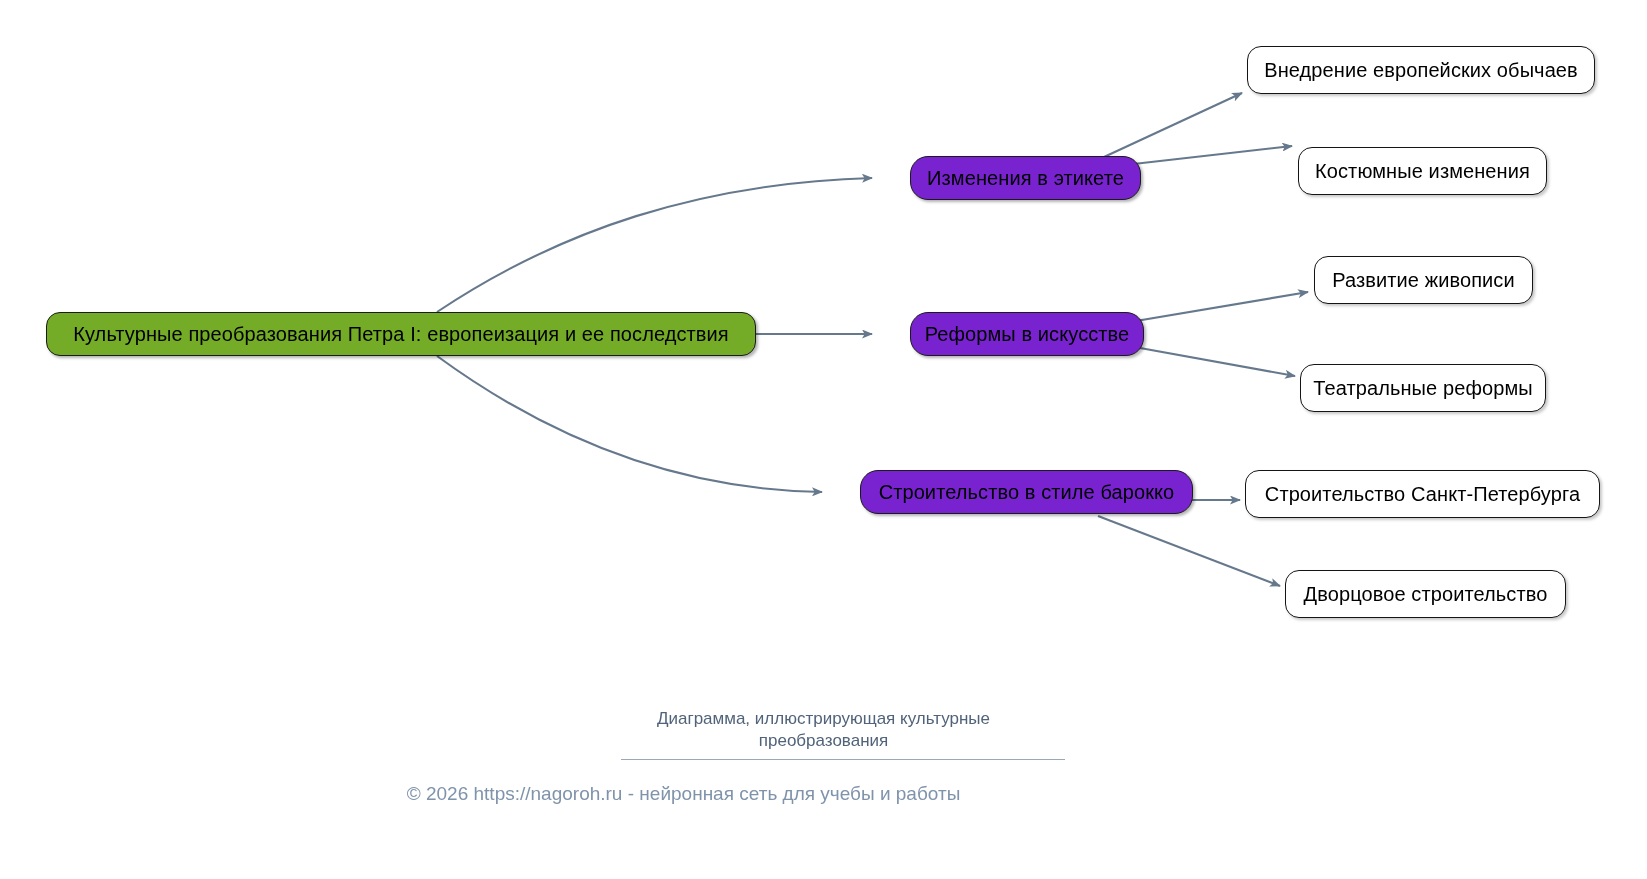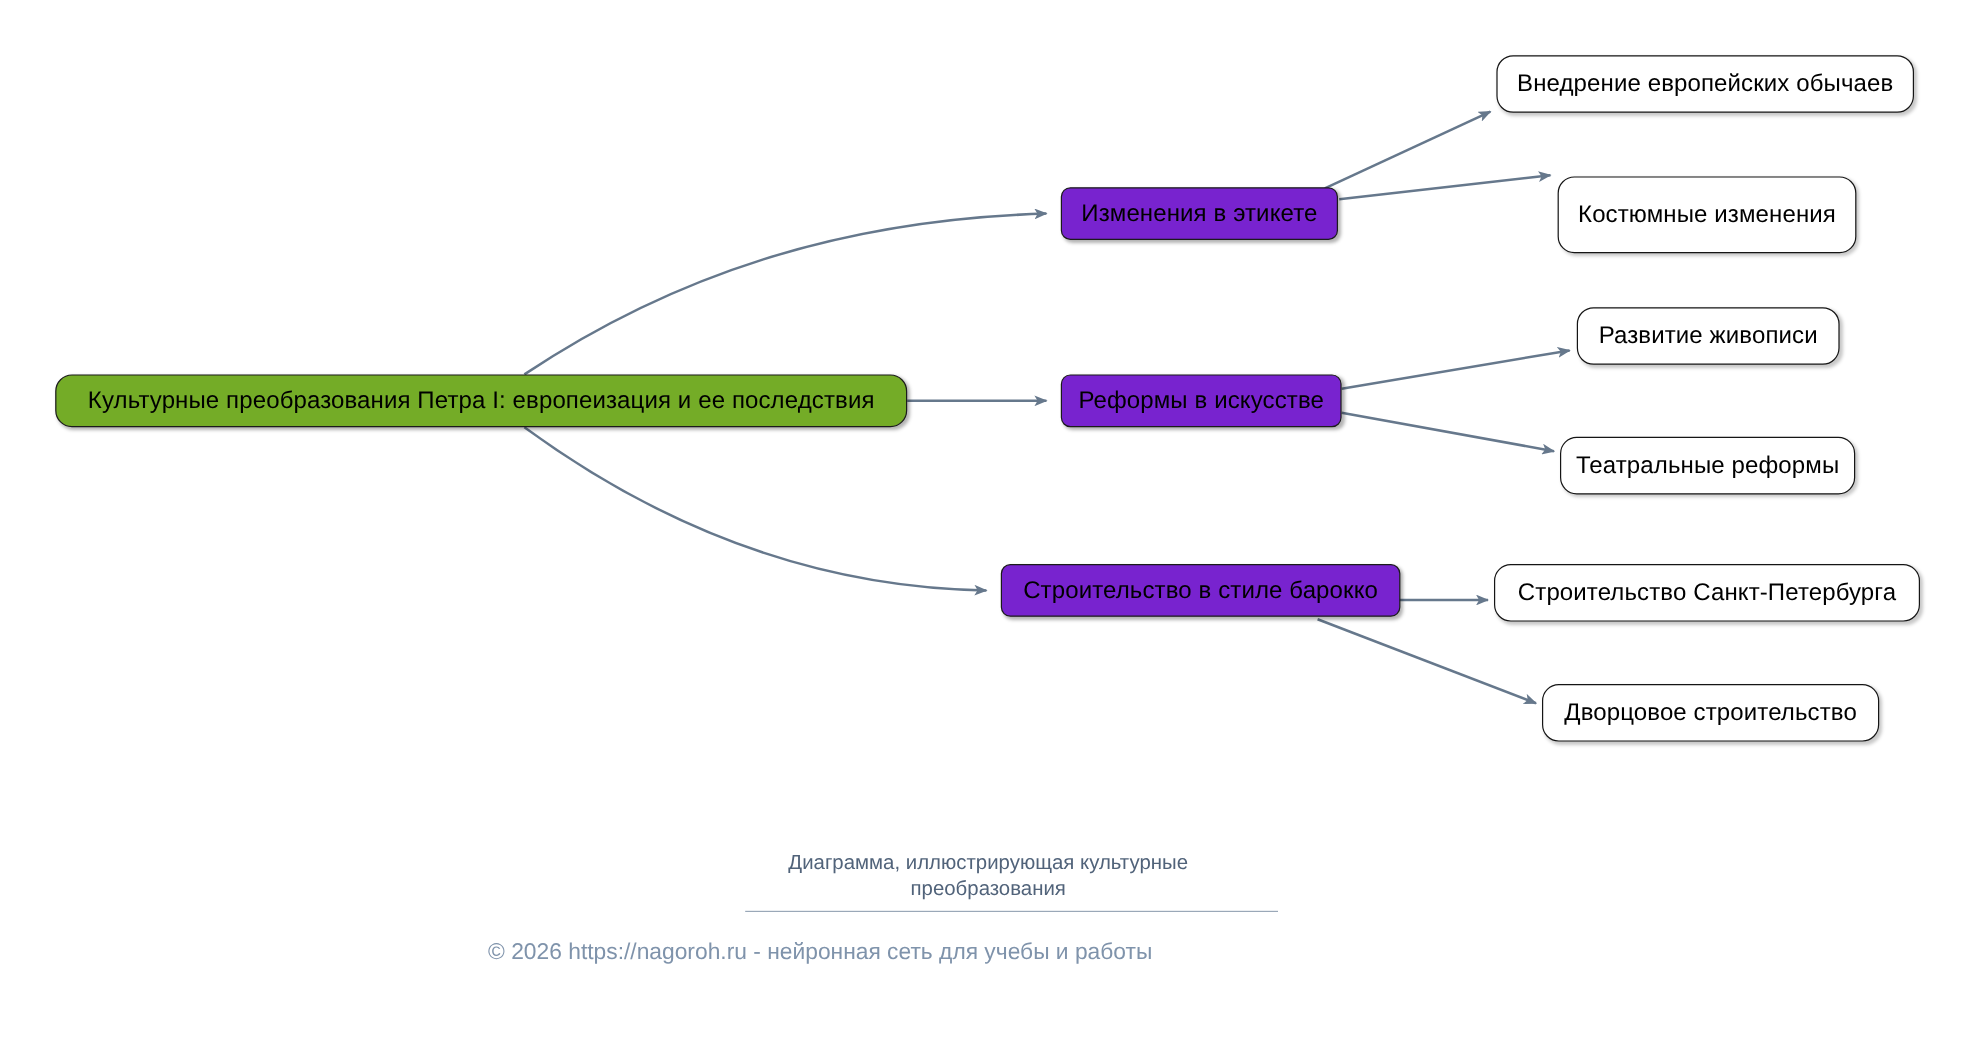--- a/index.html
+++ b/index.html
@@ -42,22 +42,23 @@
   }
   .node-root {
     background: #74ac27;
     border: 1.6px solid #1b1b1b;
     border-radius: 14px;
     box-shadow: 2px 2px 3px rgba(0,0,0,0.30);
   }
   .node-branch {
     background: #7823cf;
     border: 1.6px solid #1b1b1b;
-    border-radius: 8px;
+    border-radius: 18px;
     box-shadow: 2px 2px 3px rgba(0,0,0,0.30);
+    margin-left: 26px;
   }
   .node-leaf {
     background: #ffffff;
     border: 1.7px solid #151515;
     border-radius: 14px;
     box-shadow: 2px 2px 3px rgba(0,0,0,0.22);
   }
   .caption {
     position: absolute;
     left: 0;
@@ -115,21 +116,21 @@
   </div>
 
   <div class="node node-branch" style="left:884px; top:156px; width:231px; height:44px;">
     <span>Изменения в этикете</span>
   </div>
 
   <div class="node node-leaf" style="left:1247px; top:46px; width:348px; height:48px;">
     <span>Внедрение европейских обычаев</span>
   </div>
 
-  <div class="node node-leaf" style="left:1298px; top:147px; width:249px; height:64px;">
+  <div class="node node-leaf" style="left:1298px; top:147px; width:249px; height:48px;">
     <span>Костюмные изменения</span>
   </div>
 
   <div class="node node-branch" style="left:884px; top:312px; width:234px; height:44px;">
     <span>Реформы в искусстве</span>
   </div>
 
   <div class="node node-leaf" style="left:1314px; top:256px; width:219px; height:48px;">
     <span>Развитие живописи</span>
   </div>

